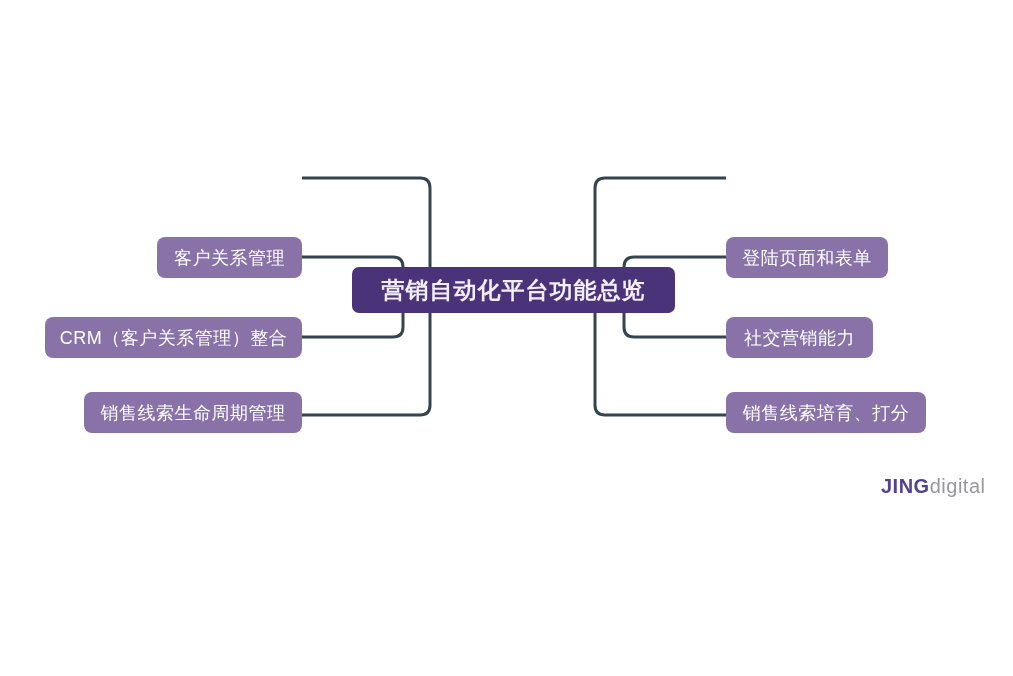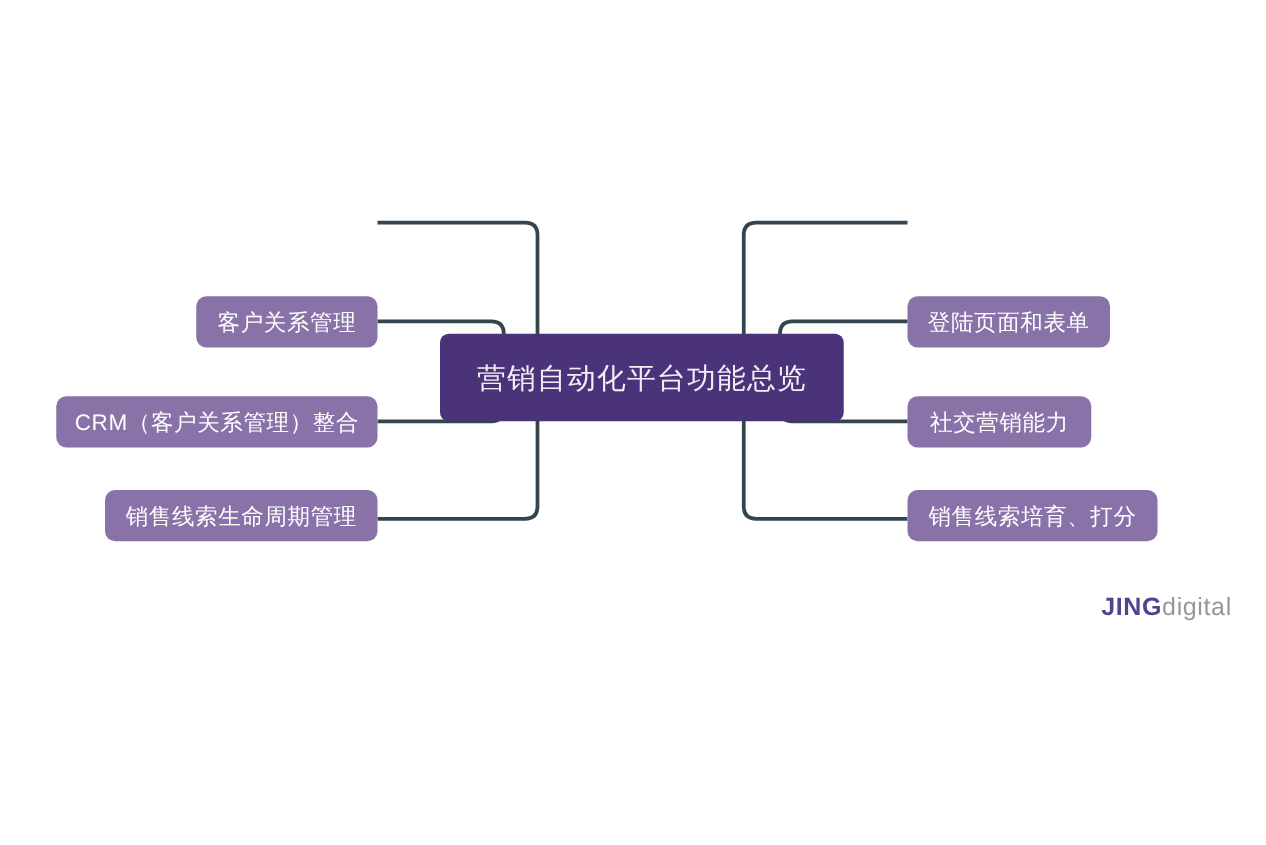--- a/index.html
+++ b/index.html
@@ -56,30 +56,30 @@
   .l3 { min-width: 218px; }
   .r0 { min-width: 111px; }
   .r1 { min-width: 162px; }
   .r2 { min-width: 147px; }
   .r3 { min-width: 200px; font-family: Liberation Mono, monospace; }
   .center-node {
     position: absolute;
     left: 352px;
     top: 267px;
     min-width: 323px;
-    height: 70px;
+    height: 46px;
     display: flex;
     align-items: center;
     justify-content: center;
     box-sizing: border-box;
     border-radius: 7px;
     background: var(--center-fill, #4b3379);
     color: var(--center-text, #f2eef7);
     font-size: 23px;
-    font-weight: 400;
+    font-weight: 700;
     letter-spacing: 1px;
     white-space: nowrap;
     padding: 16px 14px;
     z-index: 3;
   }
   .logo {
     position: absolute;
     left: 881px;
     top: 475px;
     display: flex;

